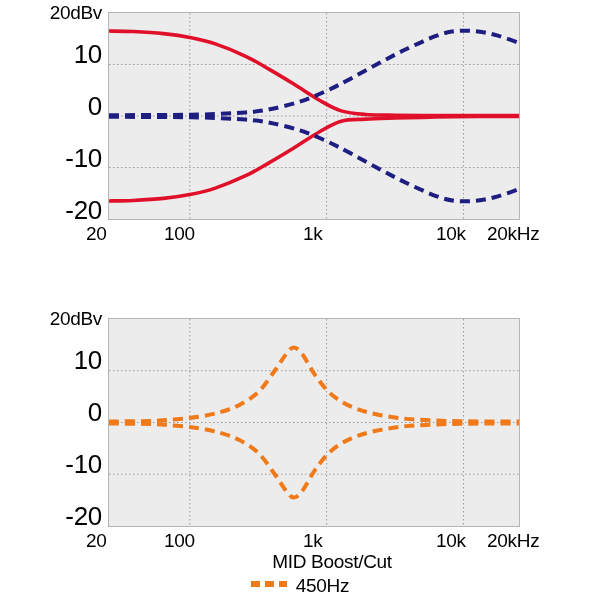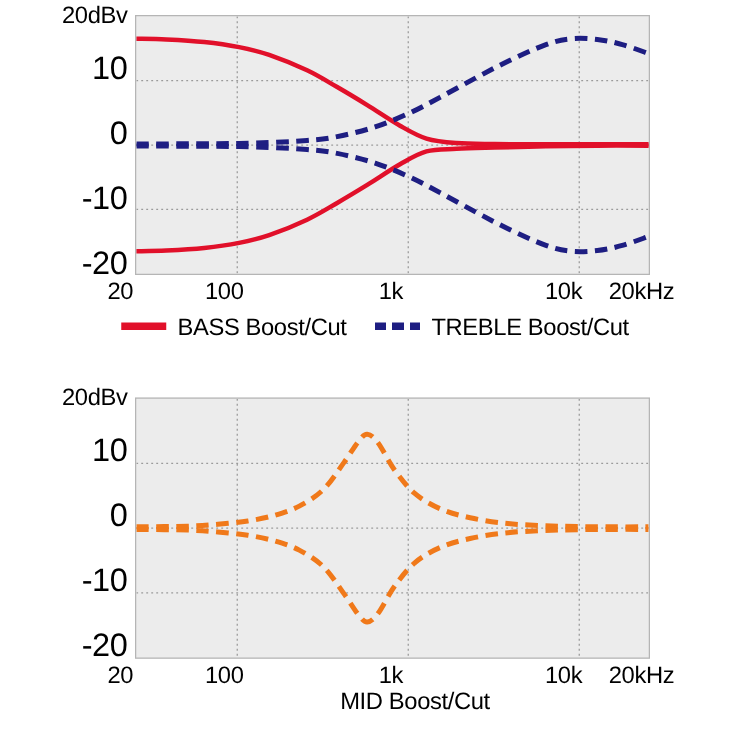--- a/index.html
+++ b/index.html
@@ -62,28 +62,20 @@
           </g>
       </svg>
     </div>
 
     <div class="xlab" style="left:86px; top:224px; width:44px;">20</div>
     <div class="xlab" style="left:164px; top:224px; width:50px;">100</div>
     <div class="xlab" style="left:303px; top:224px; width:44px;">1k</div>
     <div class="xlab" style="left:436px; top:224px; width:48px;">10k</div>
     <div class="xlab" style="left:487px; top:224px; width:78px;">20kHz</div>
 
-    <div class="legend" style="top:252px;">
-      <span class="legend-item">
-        <span class="legend-swatch" style="background:#E1102A;"></span><span class="legend-text">BASS Boost/Cut</span>
-      </span>
-      <span class="legend-item">
-        <span class="legend-swatch dashed" style="background:repeating-linear-gradient(to right,#1E1E82 0 9px,transparent 9px 14px);"></span><span class="legend-text">TREBLE Boost/Cut</span>
-      </span>
-    </div>
   </div>
 
   <div class="chart-block" id="chart-bottom">
 
     <div class="ylab unit" style="left:14px; top:9px; width:88px;">20dBv</div>
     <div class="ylab" style="left:14px; top:51px; width:88px;">10</div>
     <div class="ylab" style="left:14px; top:103px; width:88px;">0</div>
     <div class="ylab" style="left:14px; top:155px; width:88px;">-10</div>
     <div class="ylab" style="left:14px; top:207px; width:88px;">-20</div>
 
@@ -105,15 +97,20 @@
     </div>
 
     <div class="xlab" style="left:86px; top:231px; width:44px;">20</div>
     <div class="xlab" style="left:164px; top:231px; width:50px;">100</div>
     <div class="xlab" style="left:303px; top:231px; width:44px;">1k</div>
     <div class="xlab" style="left:436px; top:231px; width:48px;">10k</div>
     <div class="xlab" style="left:487px; top:231px; width:78px;">20kHz</div>
 
     <div class="axis-title" style="top:251px;">MID Boost/Cut</div>
 
+    <div class="legend" style="top:274px;">
+      <span class="legend-item">
+        <span class="legend-swatch dashed" style="background:repeating-linear-gradient(to right,#F0791A 0 9px,transparent 9px 14px);"></span><span class="legend-text">450Hz</span>
+      </span>
+    </div>
   </div>
 
 </div>
 
 </body></html>

